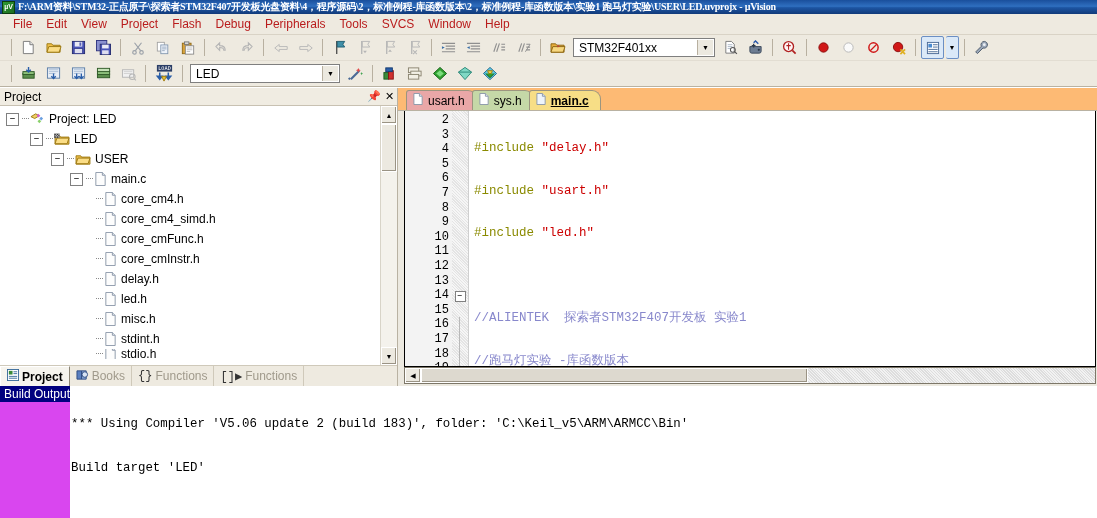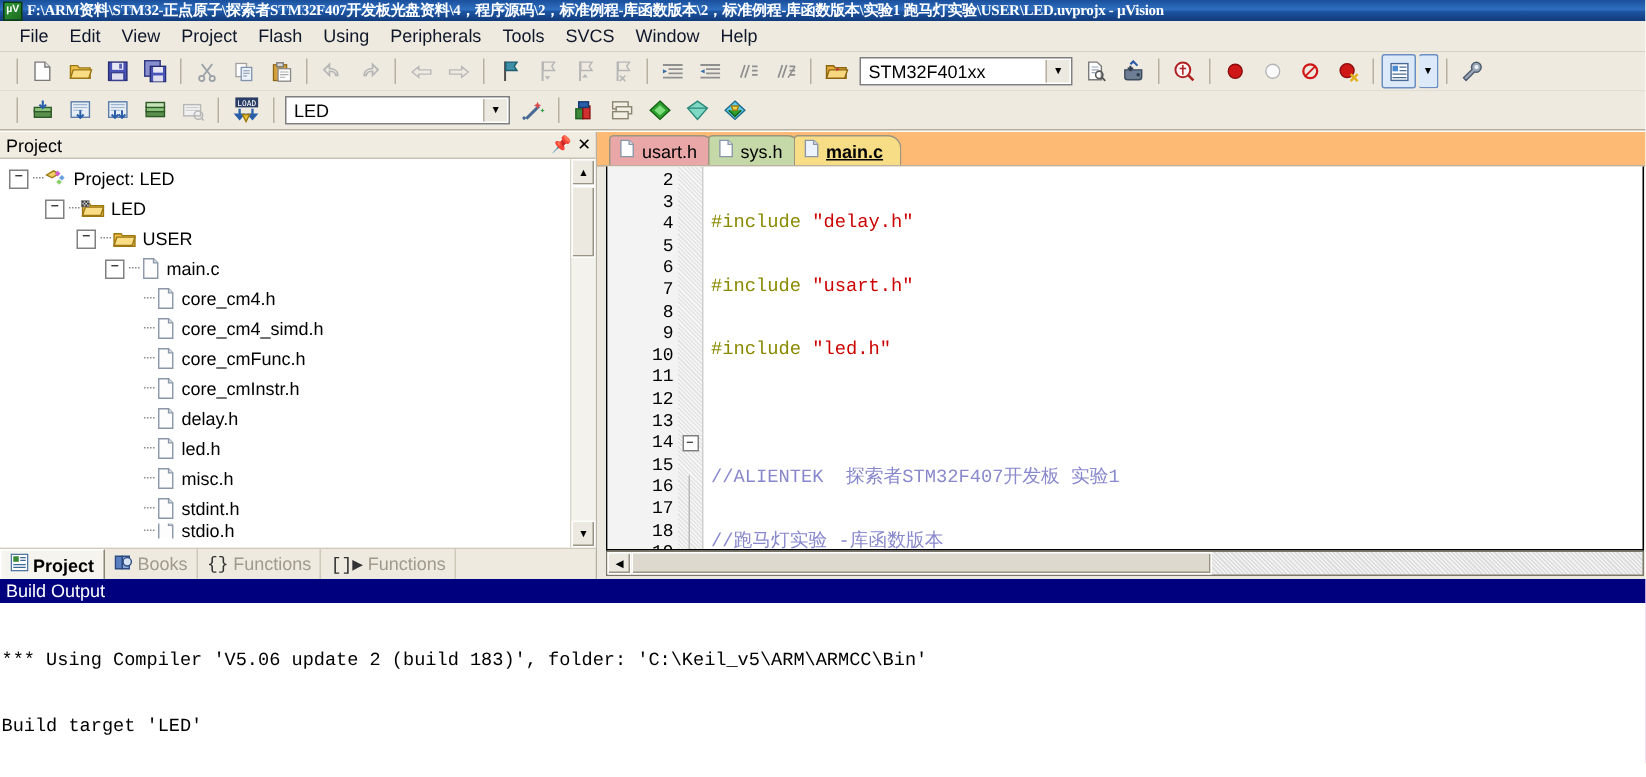--- a/index.html
+++ b/index.html
@@ -45,21 +45,21 @@
   .menubar {
     height: 20px;
     background: #eeeae0;
     border-bottom: 1px solid #d9d3c6;
     display: flex; align-items: center;
     padding-left: 6px;
   }
   .menubar .menu-item {
     font-size: 12px;
     padding: 18px 7px;
-    color: #0f172a;
+    color: #b91c1c;
     white-space: nowrap;
   }
 
   
   .toolbar {
     height: 25px;
     background: #eeeae0;
     display: flex; align-items: center;
     padding-left: 7px;
     border-bottom: 1px solid #e2ddd2;
@@ -330,21 +330,21 @@
     box-shadow: inset -1px -1px 0 #9a9384;
     flex: 0 0 auto;
   }
 
   
   .buildout {
     position: absolute;
     left: 0; right: 0;
     top: 386px; bottom: 0;
     background: #d946ef;
-    display: flex; flex-direction: column;
+    display: flex; flex-direction: row;
   }
   .bo-header {
     height: 16px;
     background: #00007f;
     color: #ffffff;
     font-size: 12px;
     display: flex; align-items: center;
     padding-left: 4px;
   }
   .bo-body {
@@ -365,21 +365,21 @@
   <div class="app-icon">µV</div>
   <div class="title-text">F:\ARM资料\STM32-正点原子\探索者STM32F407开发板光盘资料\4，程序源码\2，标准例程-库函数版本\2，标准例程-库函数版本\实验1 跑马灯实验\USER\LED.uvprojx  -  µVision</div>
 </div>
 
 <div class="menubar">
   <div class="menu-item">File</div>
   <div class="menu-item">Edit</div>
   <div class="menu-item">View</div>
   <div class="menu-item">Project</div>
   <div class="menu-item">Flash</div>
-  <div class="menu-item">Using</div>
+  <div class="menu-item">Debug</div>
   <div class="menu-item">Peripherals</div>
   <div class="menu-item">Tools</div>
   <div class="menu-item">SVCS</div>
   <div class="menu-item">Window</div>
   <div class="menu-item">Help</div>
 </div>
 
 <div class="toolbar row1">
   <div class="tb-sep"></div>
 

